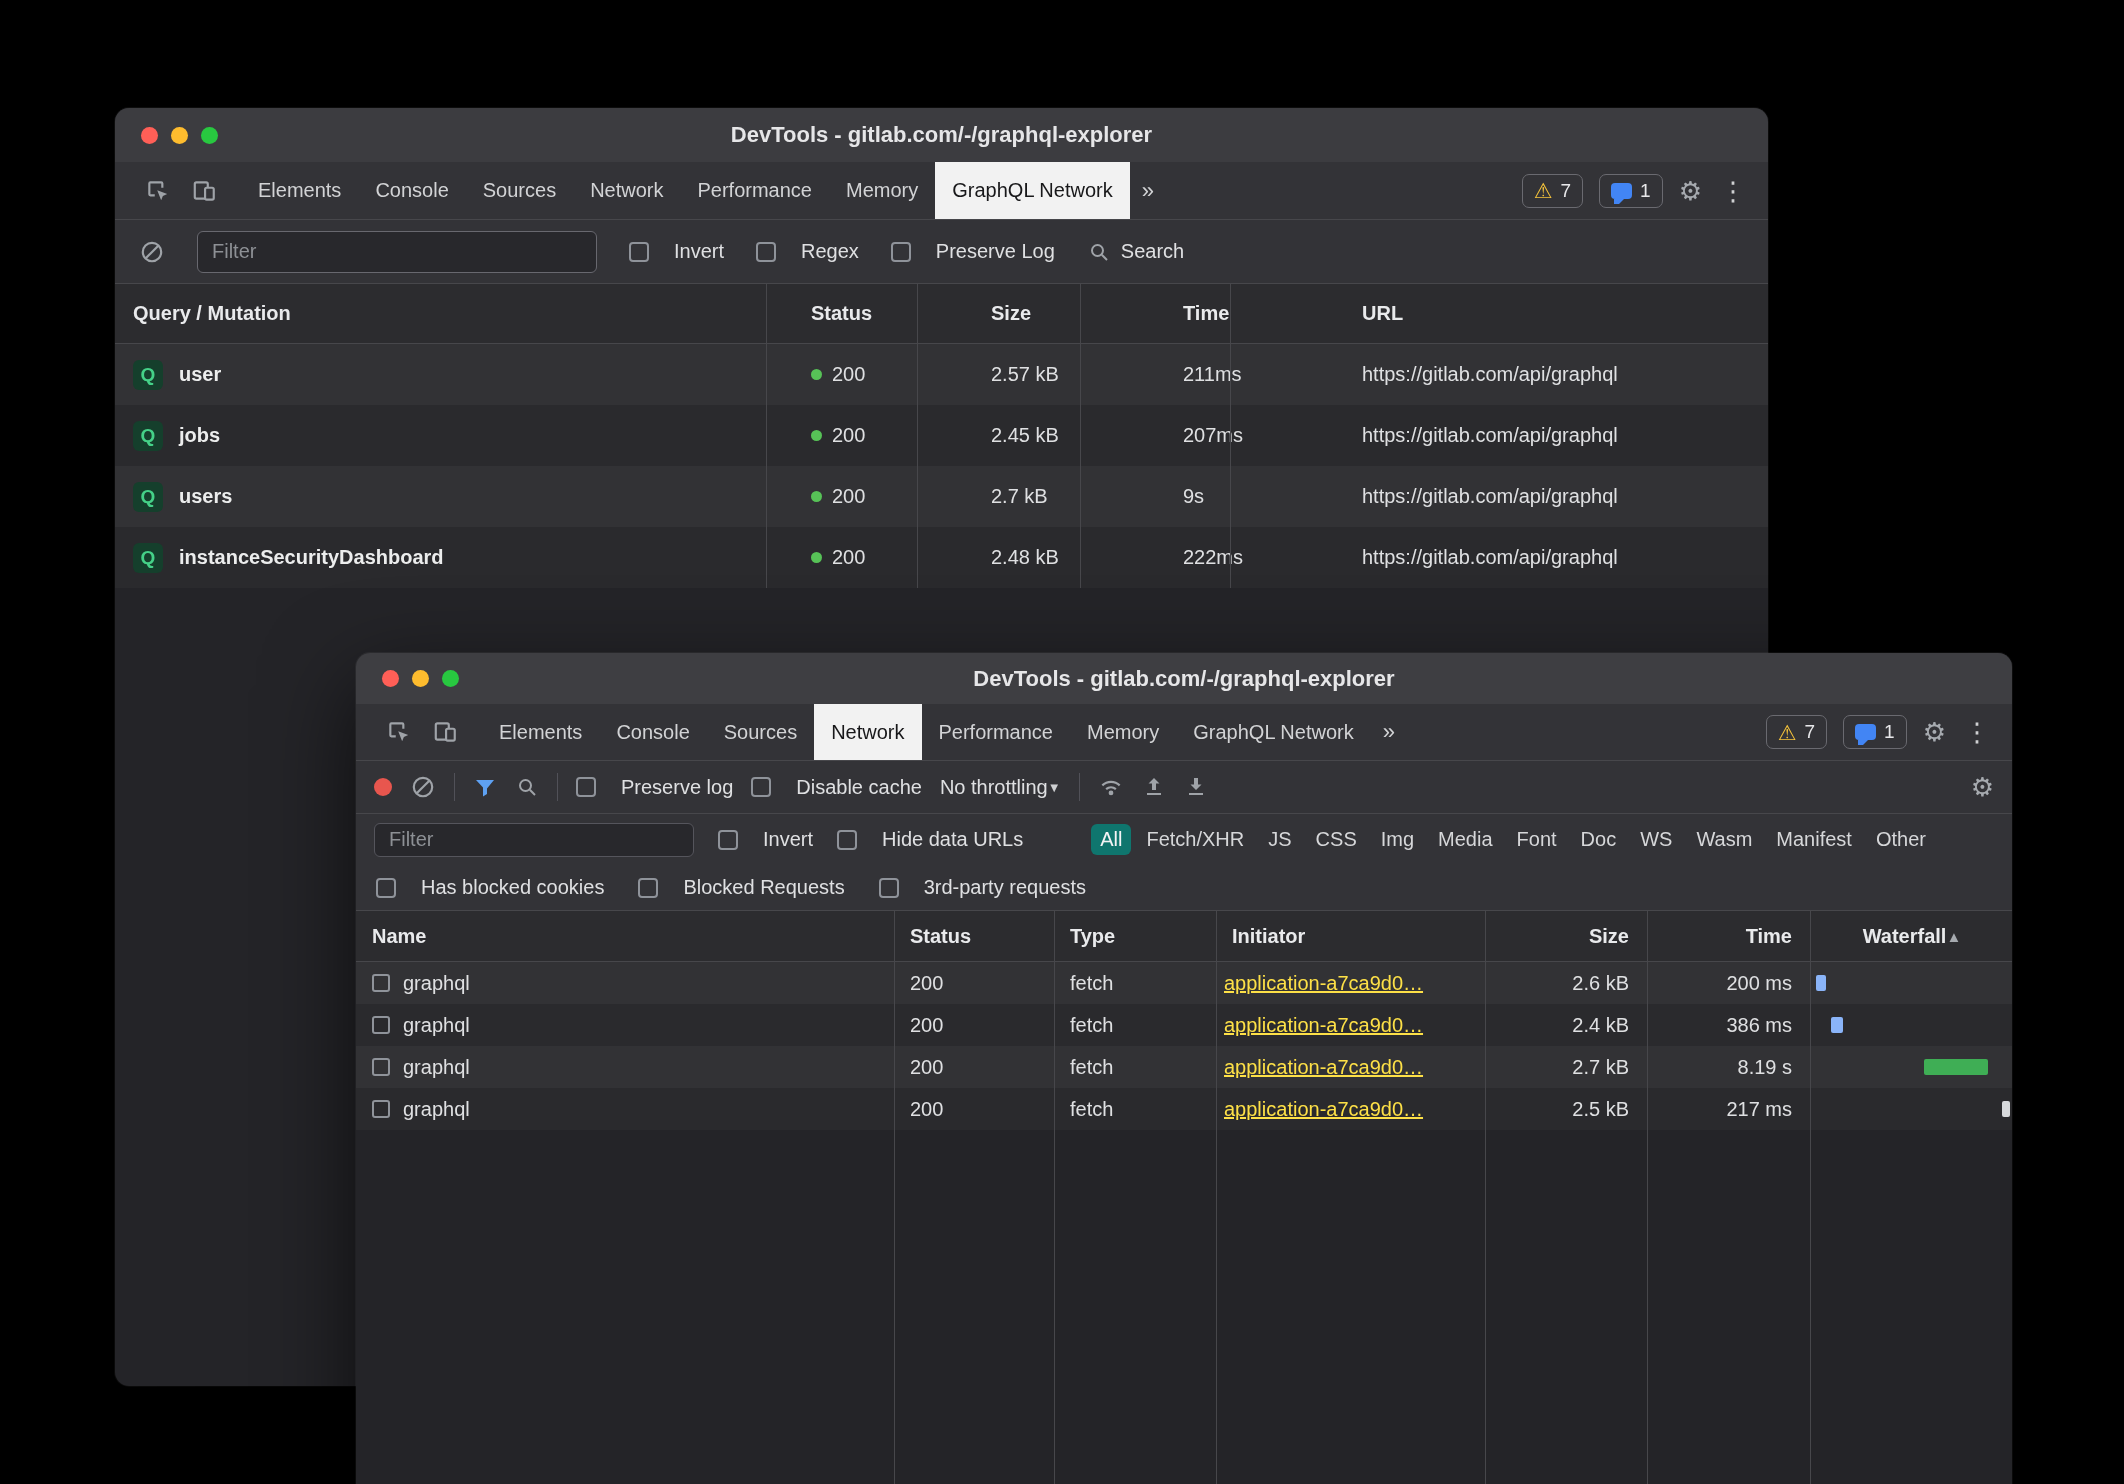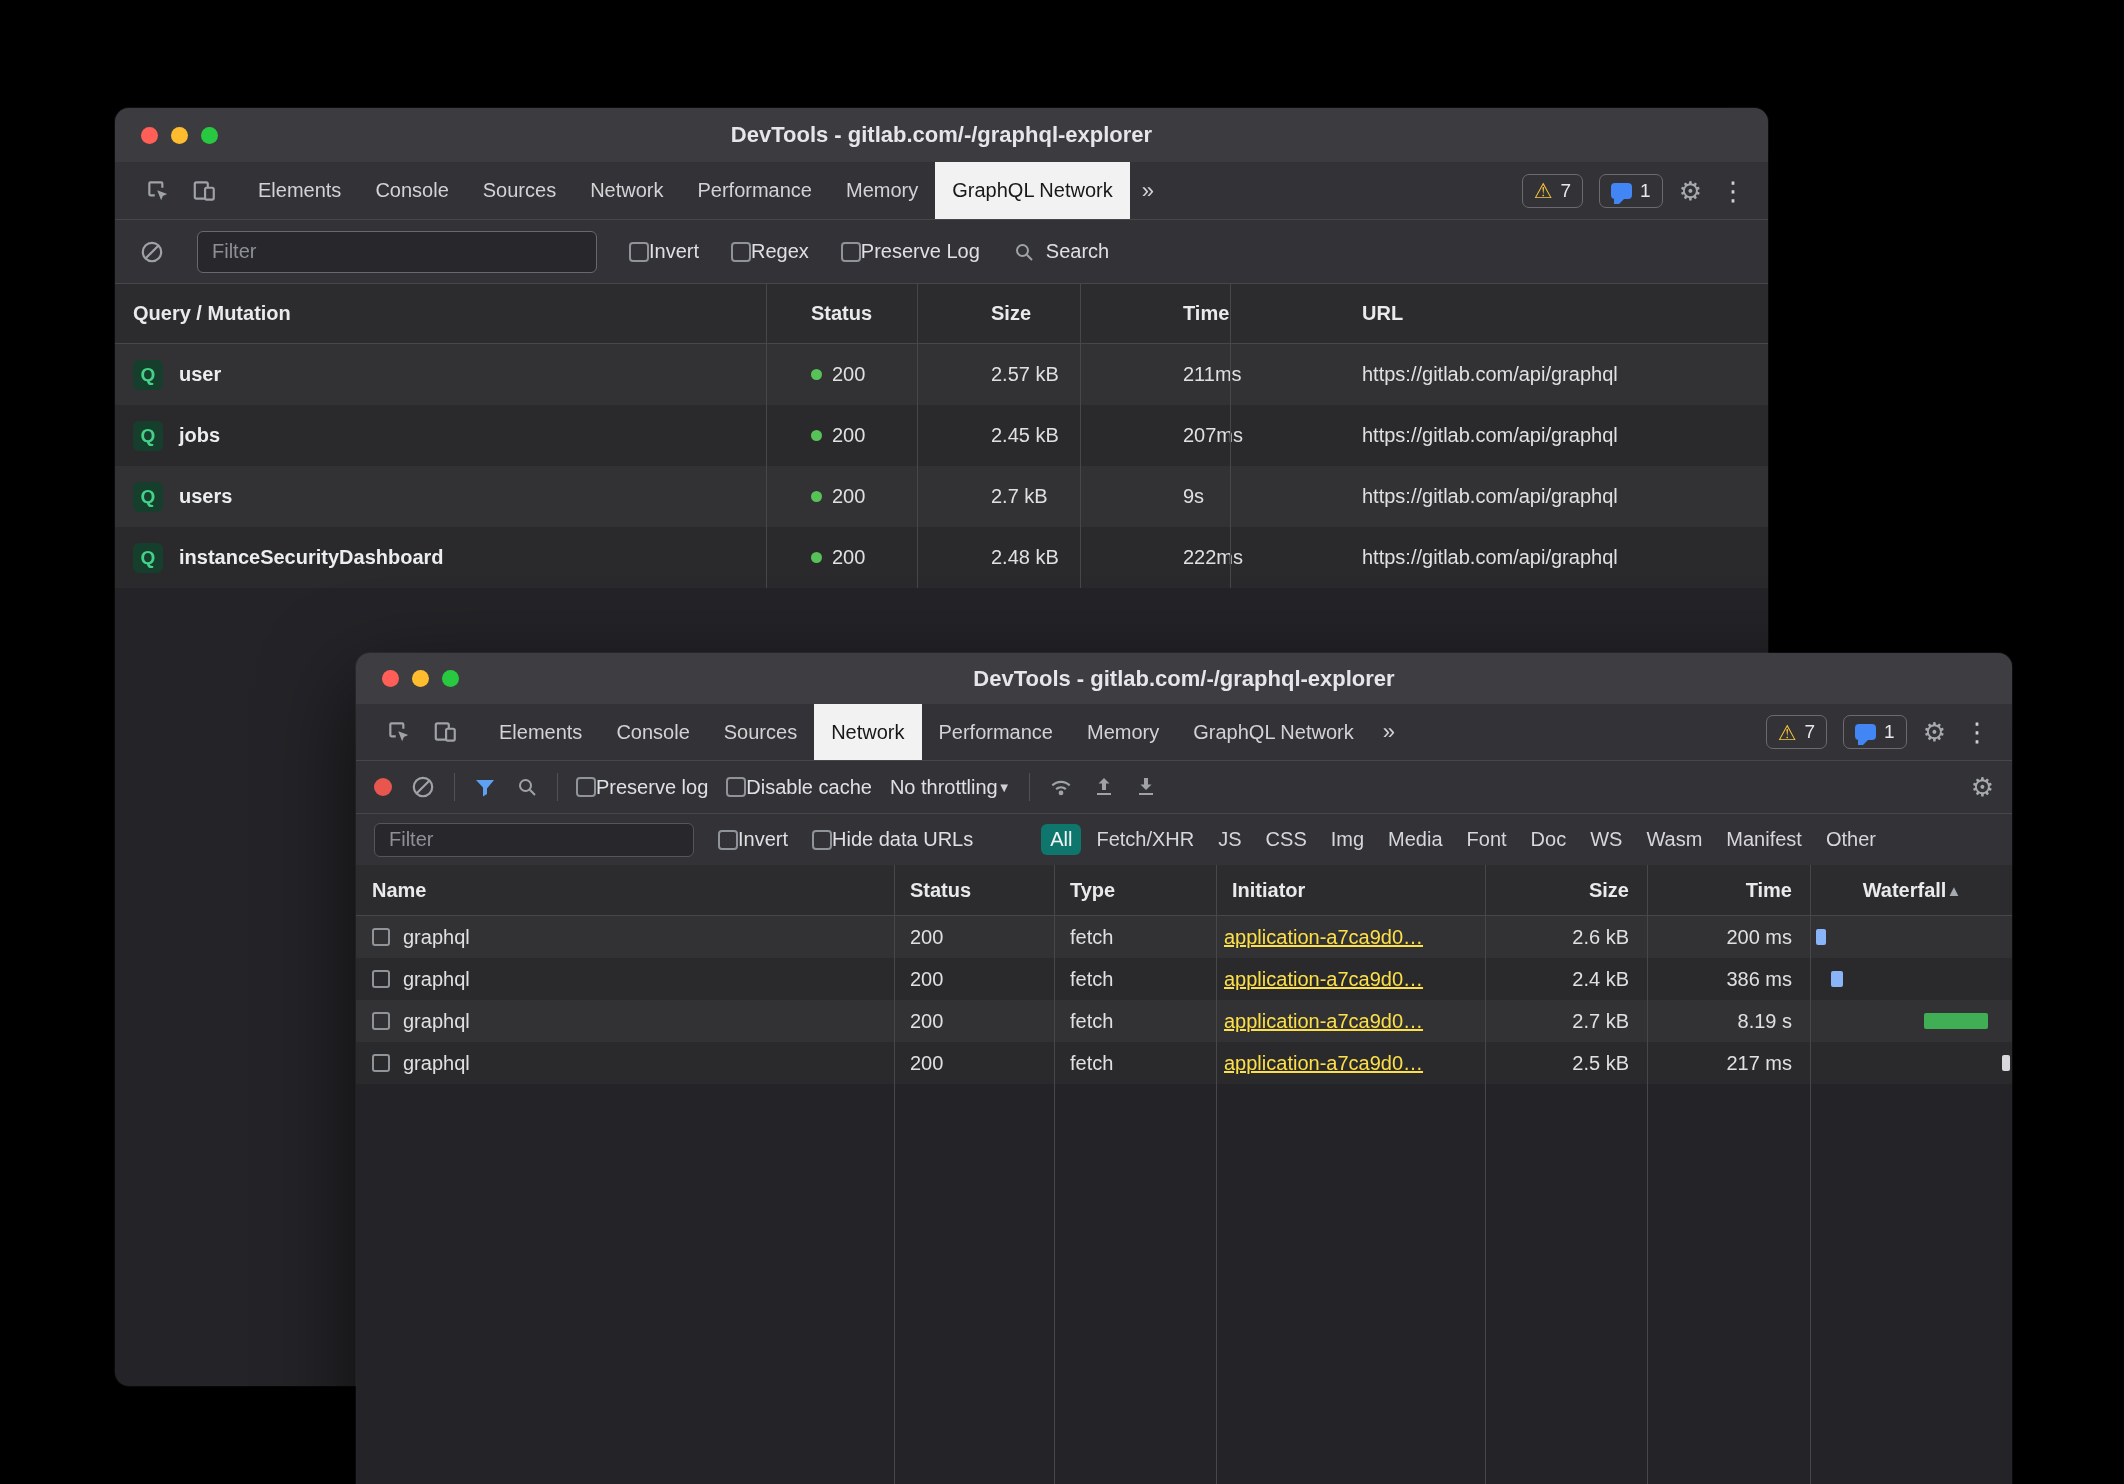--- a/index.html
+++ b/index.html
@@ -36,21 +36,21 @@
   .bubble::after { content:""; position:absolute; left:3px; bottom:-5px; border:5px solid transparent; border-top-color:#4285f4; border-left-color:#4285f4; border-bottom:0; }
   .gear { font-size:26px; color:#a6aaaf; line-height:1; }
   .kebab { font-size:26px; color:#cfd0d2; line-height:1; padding:0 2px; }
 
   
   .filterbar1 { height:64px; background:#333337; border-bottom:1px solid #47474b; display:flex; align-items:center; gap:32px; padding:0 24px; }
   .finput { height:42px; background:#28282c; border:1px solid #68686f; border-radius:6px; color:#e0e0e2;
             font-size:20px; padding:0 14px; font-family:"Liberation Sans", sans-serif; outline:none; }
   .finput::placeholder { color:#8d9095; }
   .w1-input { width:400px; }
-  .cb { display:flex; align-items:center; gap:0; font-size:20px; color:#dfe0e2; white-space:nowrap; cursor:default; }
+  .cb { display:flex; align-items:center; gap:25px; font-size:20px; color:#dfe0e2; white-space:nowrap; cursor:default; }
   .cbbox { width:20px; height:20px; border:2px solid #8f939a; border-radius:4px; flex:0 0 auto; }
   .searchlbl { display:flex; align-items:center; gap:10px; font-size:20px; color:#dfe0e2; }
 
   .nettoolbar { height:53px; background:#333337; border-bottom:1px solid #47474b; display:flex; align-items:center; gap:18px; padding:0 18px; flex:0 0 auto; }
   .vsep { width:1px; height:28px; background:#515158; }
   .record { width:18px; height:18px; border-radius:50%; background:#e8564e; }
   .throttle { display:flex; align-items:center; font-size:20px; color:#dfe0e2; }
   .caret { font-size:13px; color:#cfd0d2; }
 
   .filterrow { height:51px; background:#333337; display:flex; align-items:center; gap:24px; padding:0 18px; flex:0 0 auto; }
@@ -366,20 +366,34 @@
         <span class="pill">Media</span>
         <span class="pill">Font</span>
         <span class="pill">Doc</span>
         <span class="pill">WS</span>
         <span class="pill">Wasm</span>
         <span class="pill">Manifest</span>
         <span class="pill">Other</span>
       </div>
     </div>
 
+    <div class="filterrow2">
+      <label class="cb">
+        <span class="cbbox"></span>
+        <span>Has blocked cookies</span>
+      </label>
+      <label class="cb">
+        <span class="cbbox"></span>
+        <span>Blocked Requests</span>
+      </label>
+      <label class="cb">
+        <span class="cbbox"></span>
+        <span>3rd-party requests</span>
+      </label>
+    </div>
 
     <div class="t2-table">
       <div class="t2-row t2-head">
         <div class="cell">Name</div>
         <div class="cell">Status</div>
         <div class="cell">Type</div>
         <div class="cell">Initiator</div>
         <div class="cell num" style="text-align:right;">Size</div>
         <div class="cell num" style="text-align:right;">Time</div>
         <div class="wfhead">

